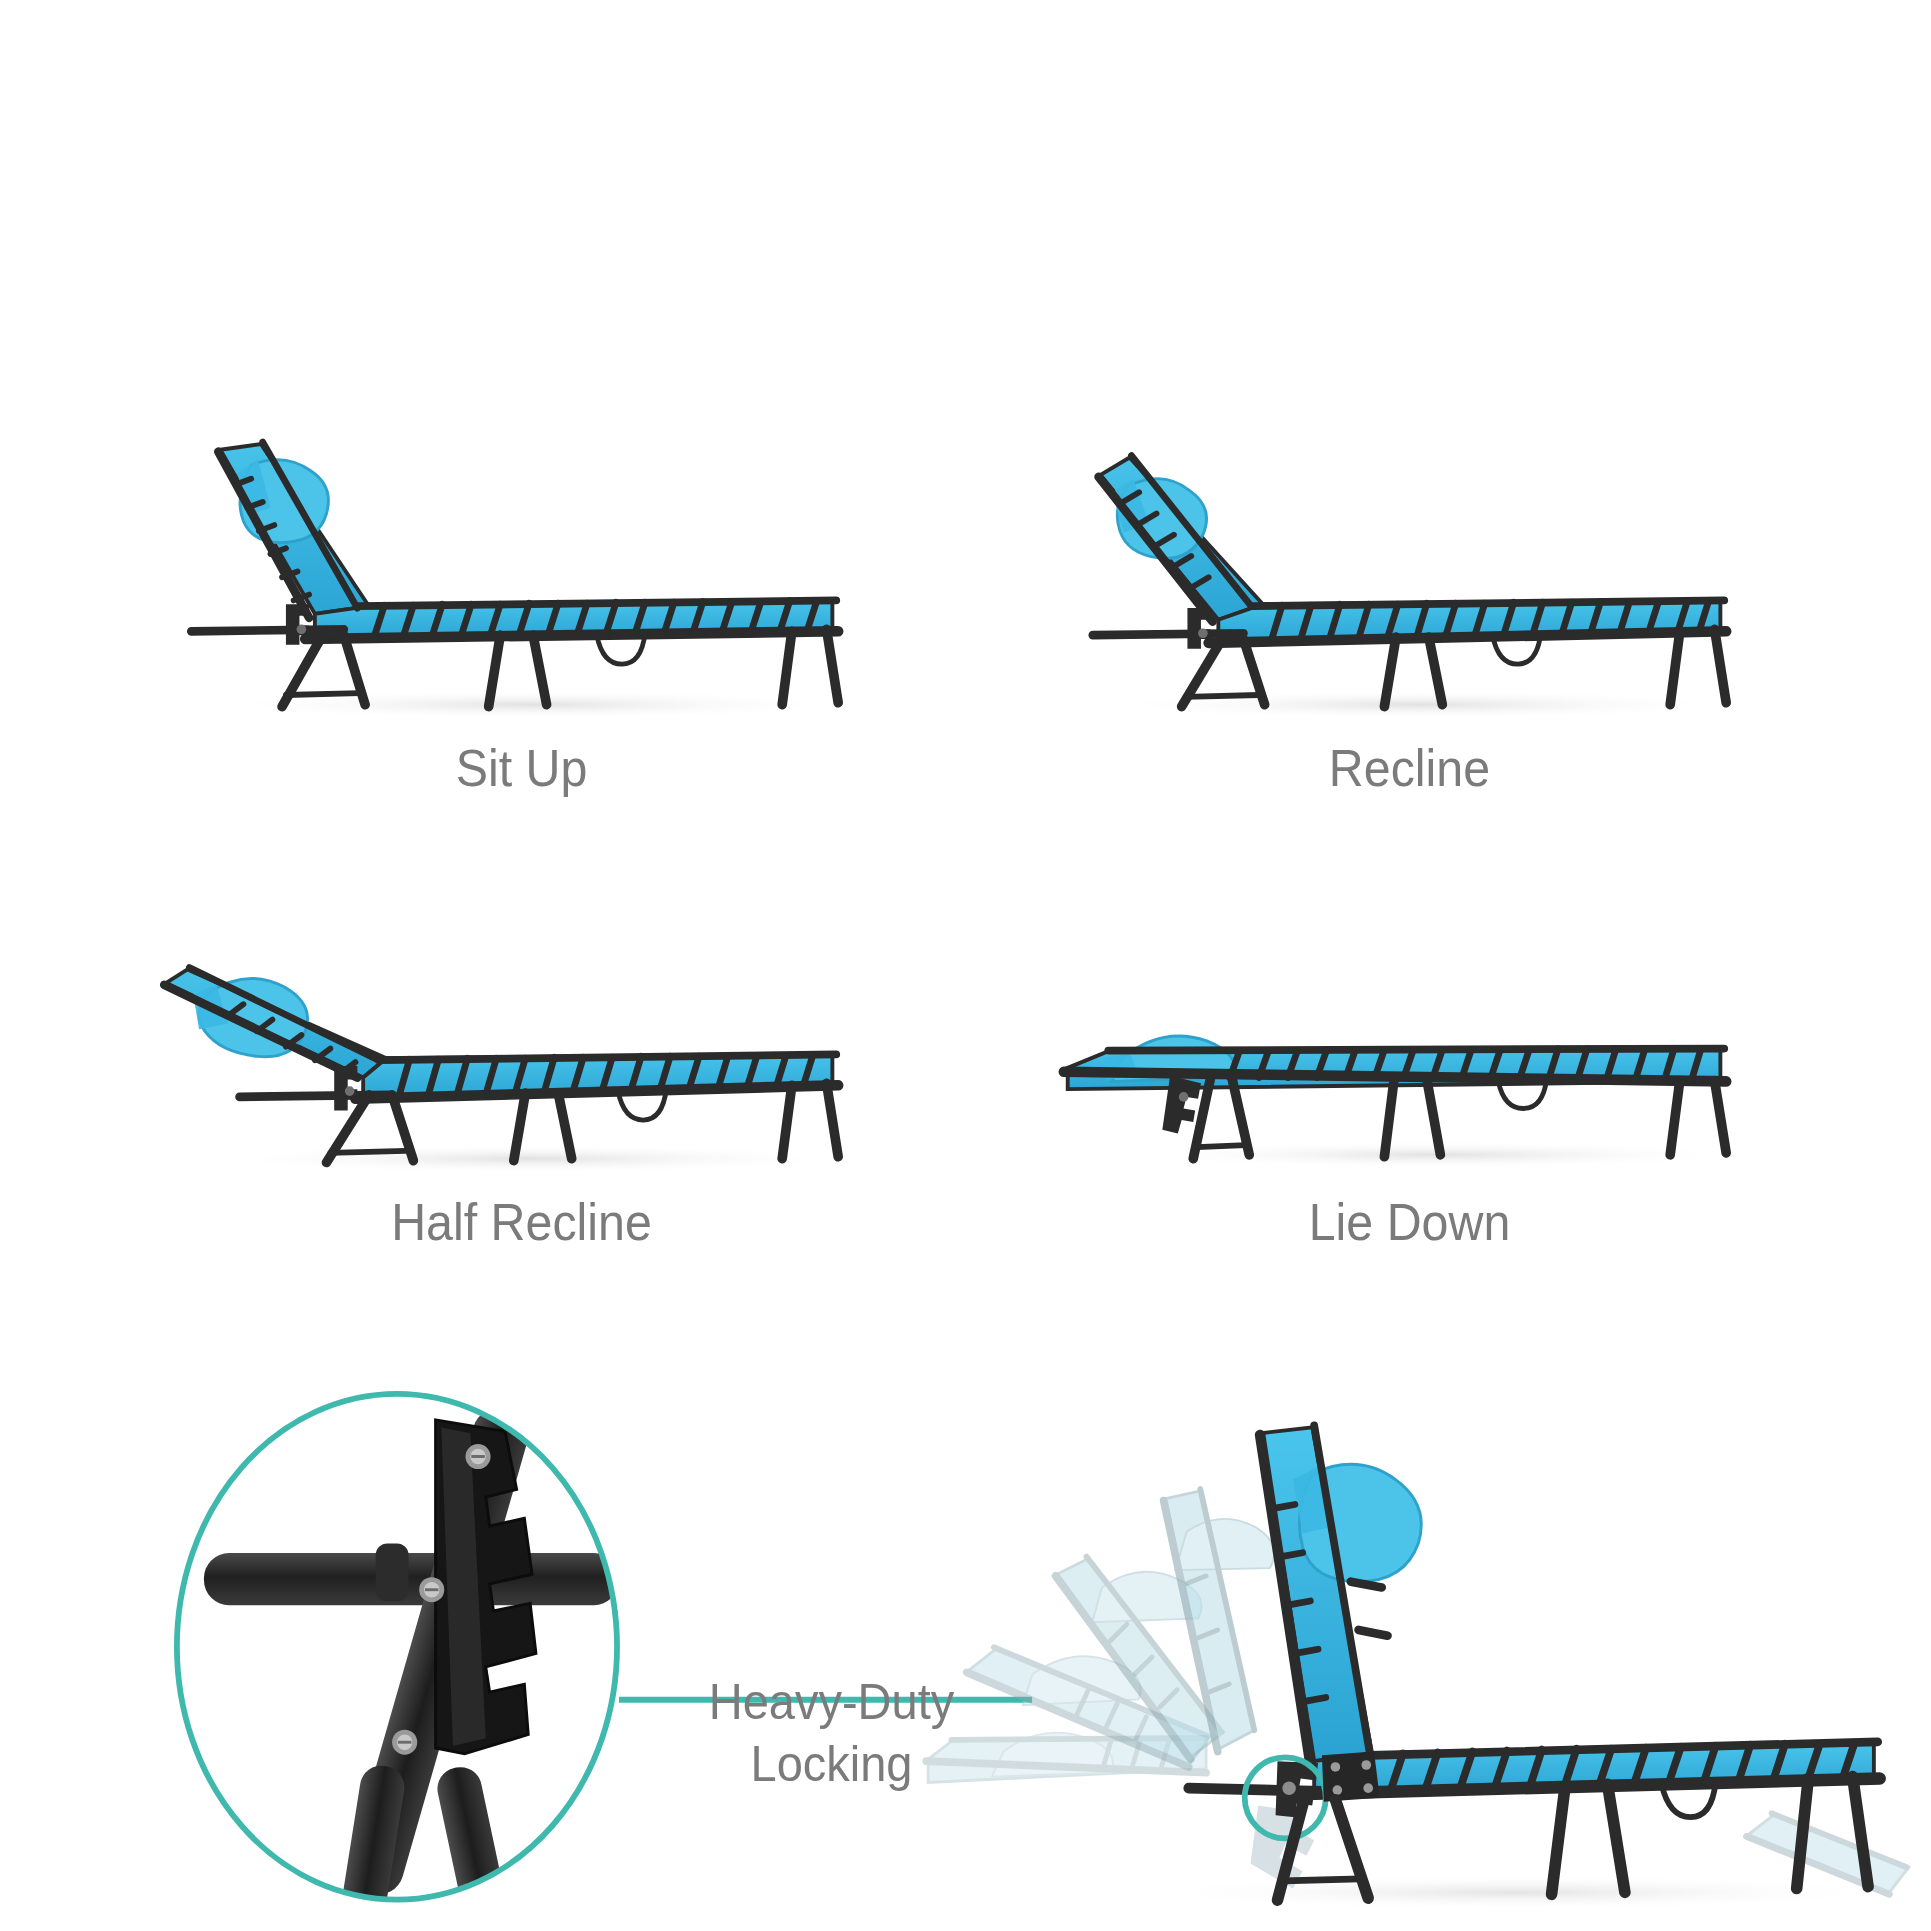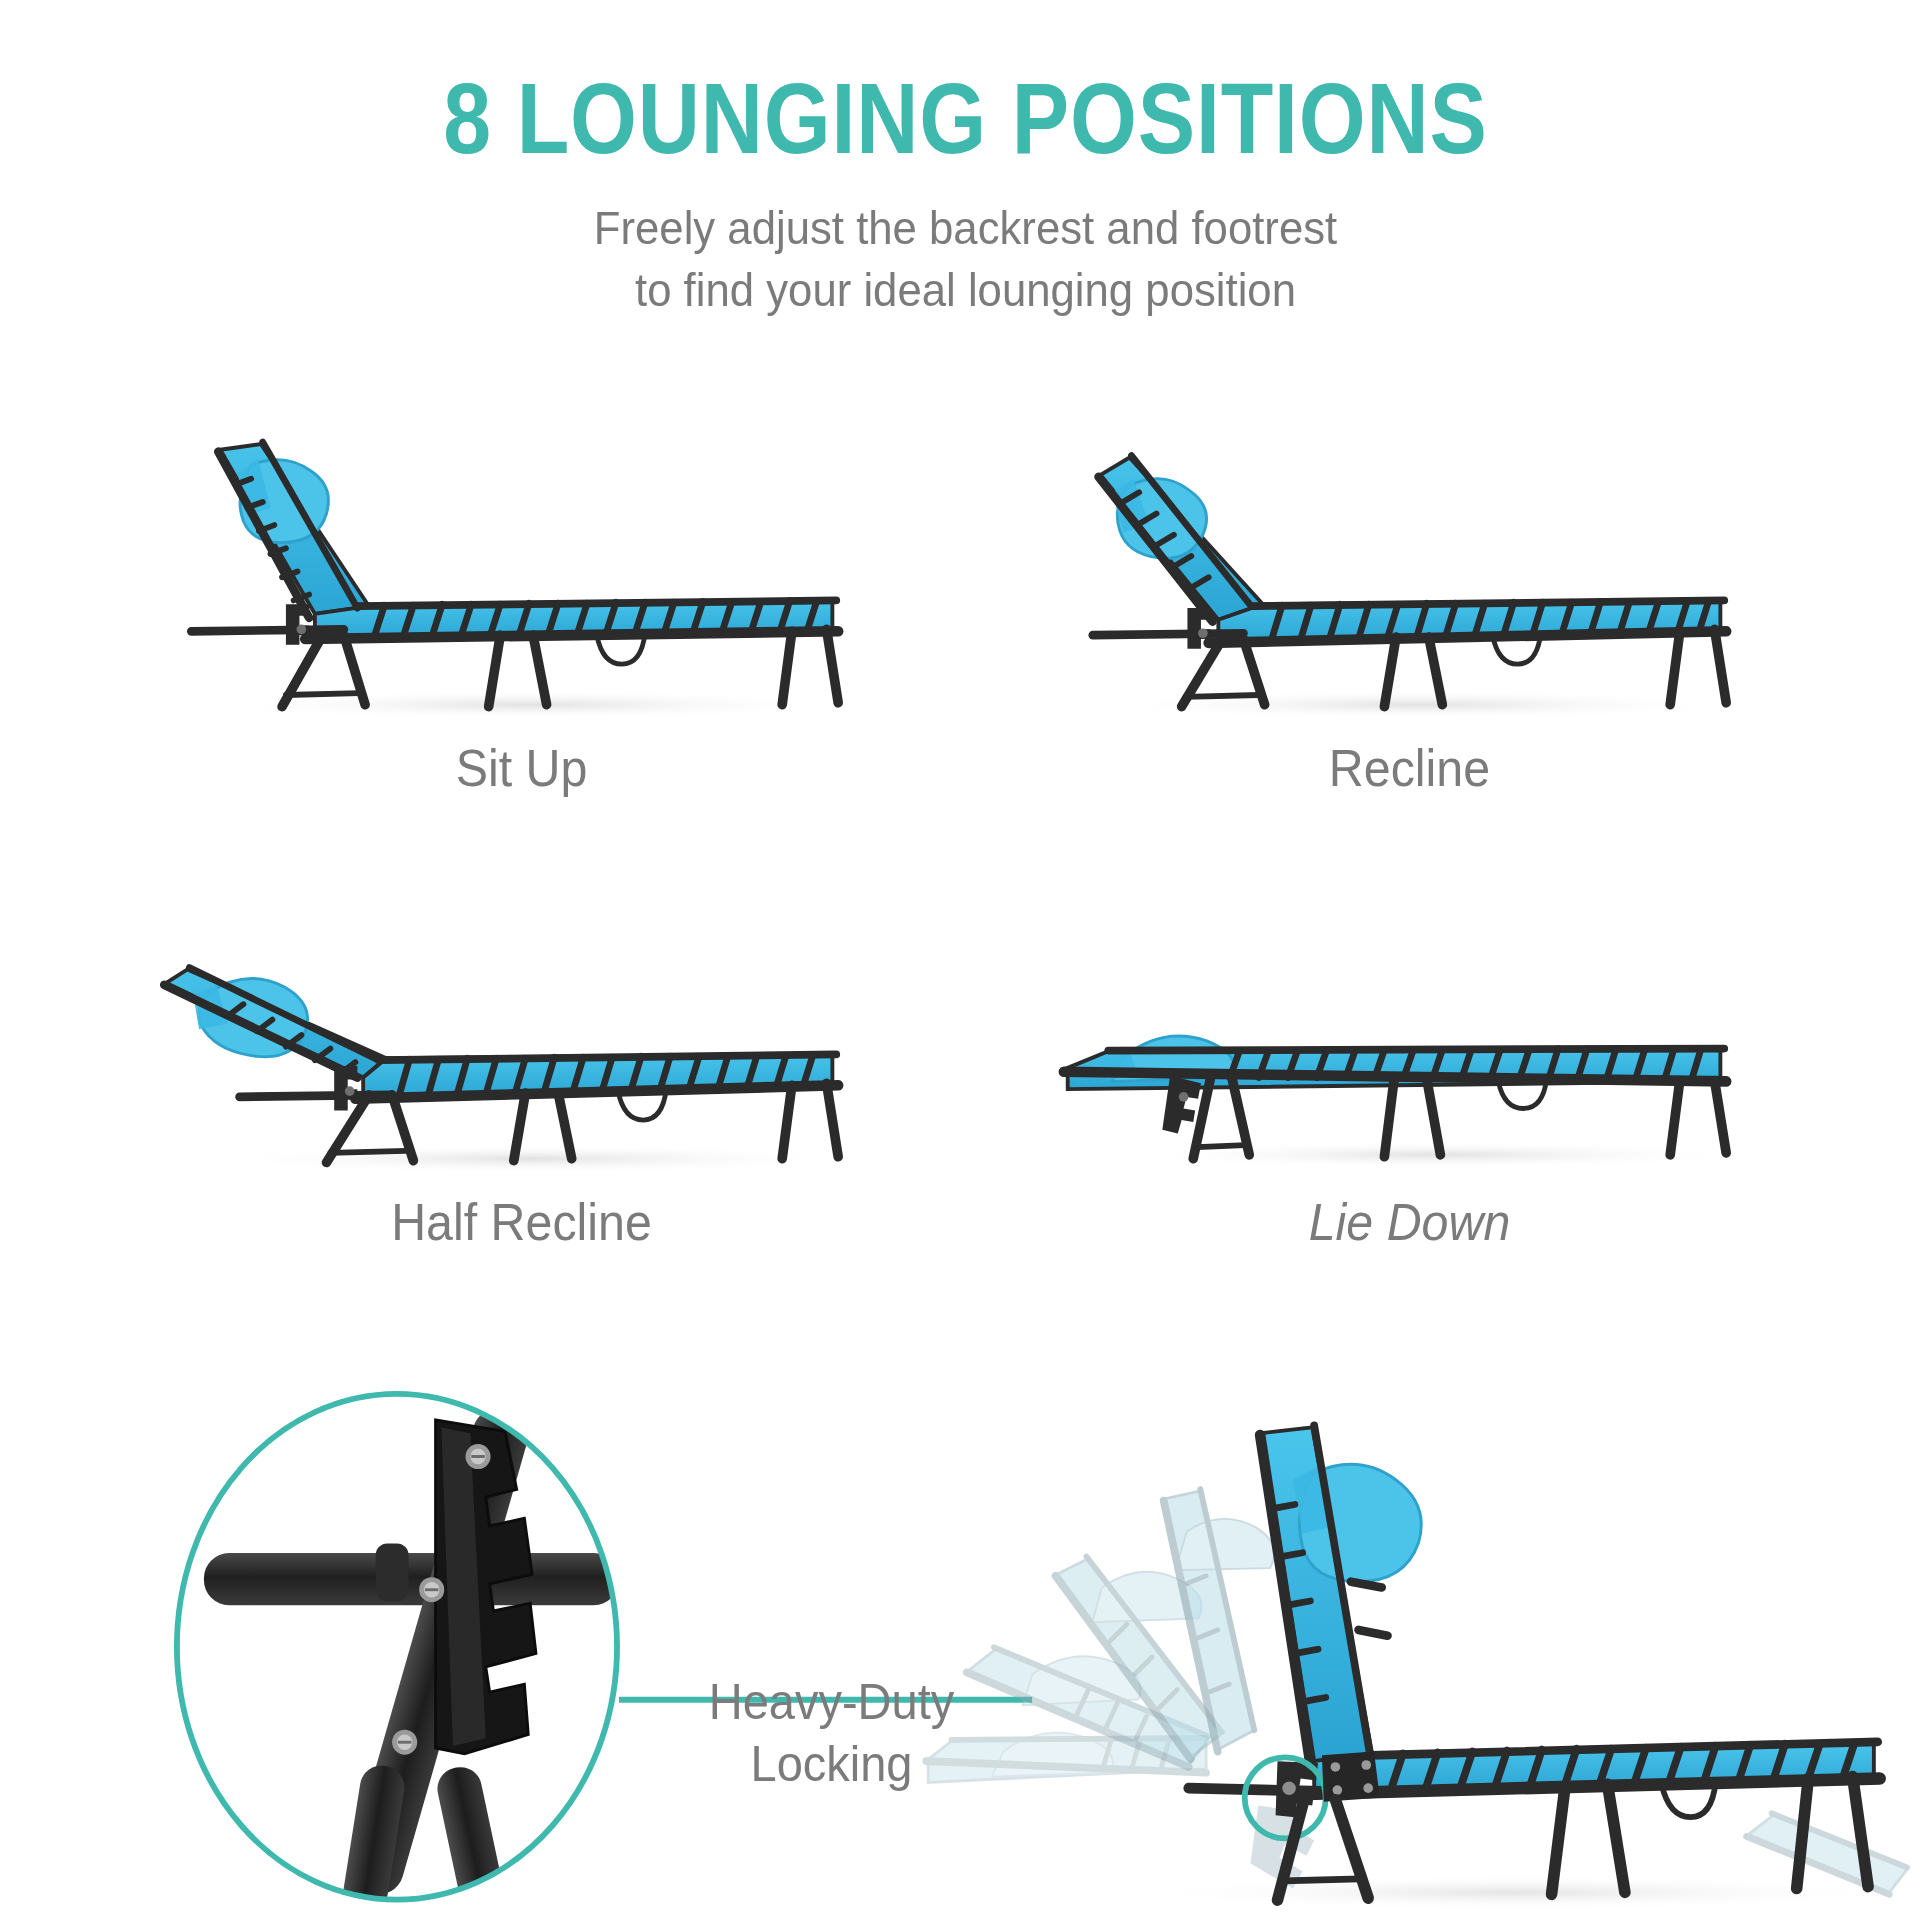--- a/index.html
+++ b/index.html
@@ -38,21 +38,21 @@
     transform-origin:center top;
   }
   .subtitle div{white-space:nowrap;}
 
   
   .grid{position:absolute;left:0;top:415px;width:1931px;height:898px;}
   .cell{position:absolute;width:811px;height:425px;}
   .cell-0{left:116px;top:0px;}
   .cell-1{left:1004px;top:0px;}
   .cell-2{left:116px;top:454px;}
-  .cell-3{left:1004px;top:454px;font-style:italic;}
+  .cell-3{left:1004px;top:454px;}
 
   .chair-stage{position:absolute;left:0;top:0;width:811px;height:309px;}
   .chair-stage svg{width:811px;height:309px;display:block;}
 
   .caption{
     position:absolute;left:0;top:323px;width:811px;
     text-align:center;
     font-size:52px;
     color:#7b7b7b;
     font-weight:300;
@@ -77,27 +77,20 @@
     transform:scaleX(0.94);
     transform-origin:center top;
   }
   .feature-label div{white-space:nowrap;}
 </style>
 </head>
 <body>
 
 <div class="page">
 
-  <div class="header">
-    <h1 class="title">8 LOUNGING POSITIONS</h1>
-    <div class="subtitle">
-      <div>Freely adjust the backrest and footrest</div>
-      <div>to find your ideal lounging position</div>
-    </div>
-  </div>
 
   <div class="grid">
 
     <div class="cell cell-0">
       <div class="chair-stage">
         <svg viewBox="0 0 840 320" xmlns="http://www.w3.org/2000/svg">
           <defs>
             <linearGradient id="fabA" x1="0" y1="0" x2="0" y2="1">
               <stop offset="0" stop-color="#47c3ea"></stop>
                 <stop offset="1" stop-color="#2ba5d4"></stop>

